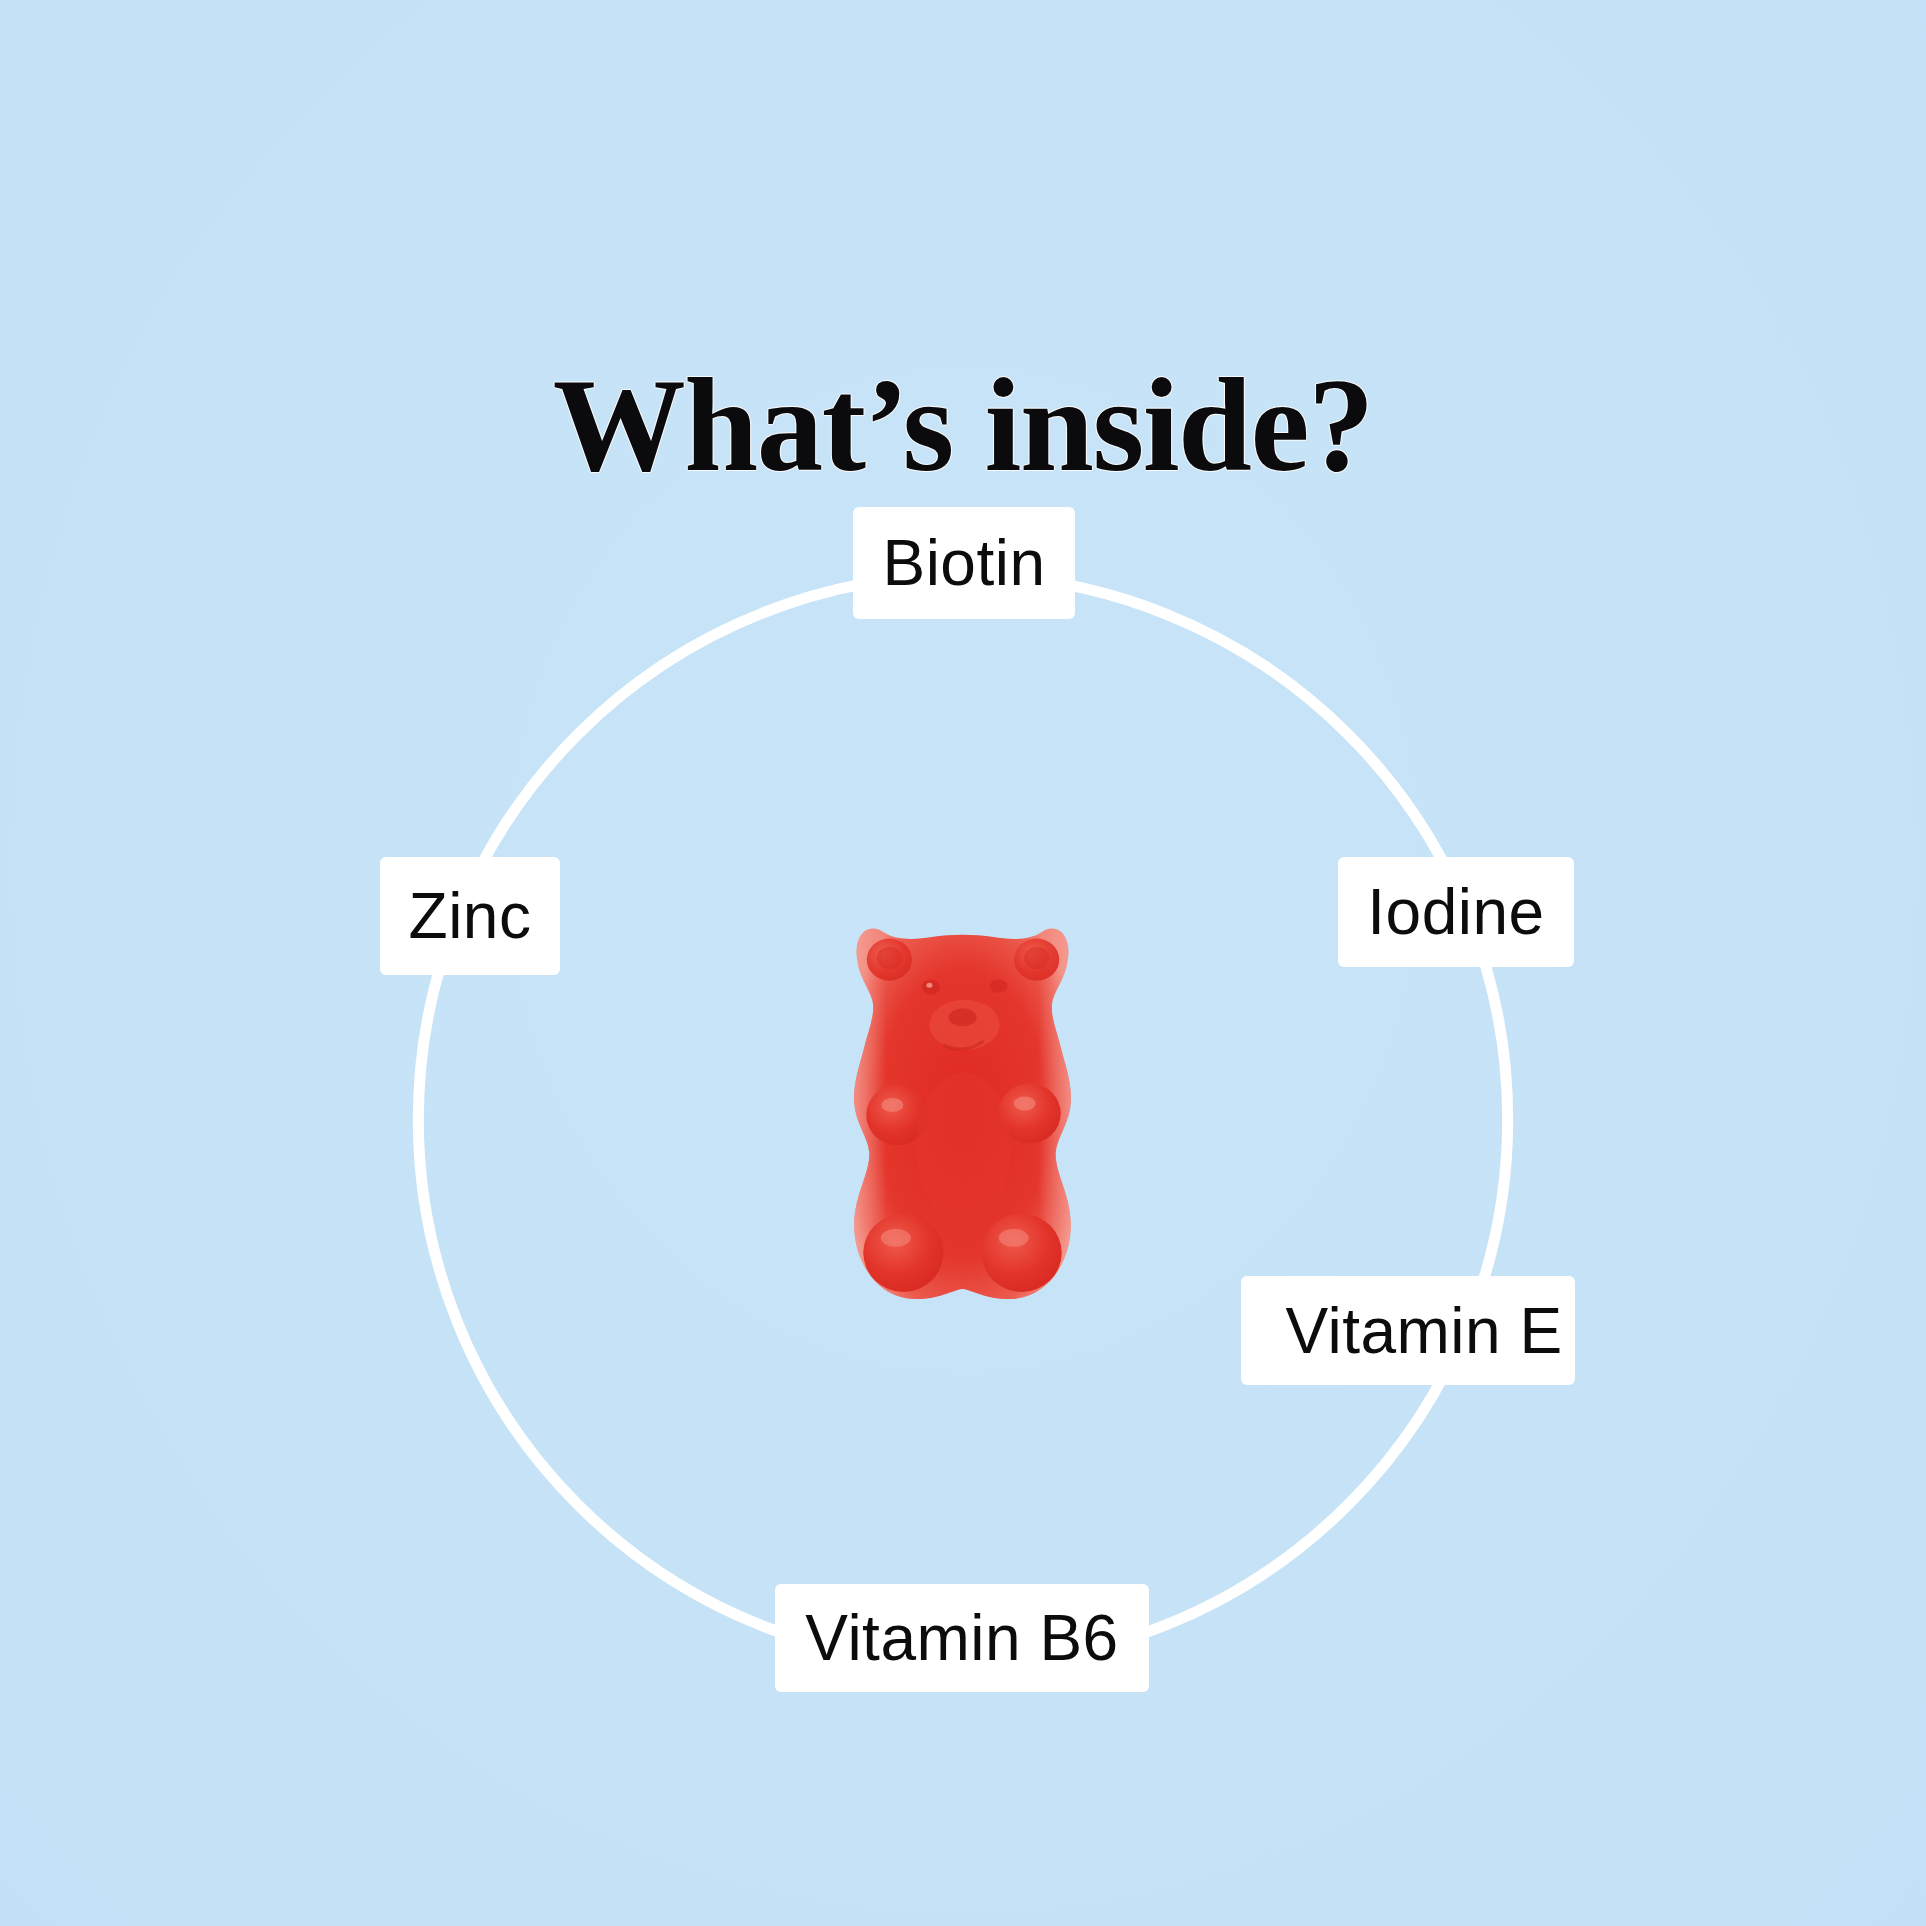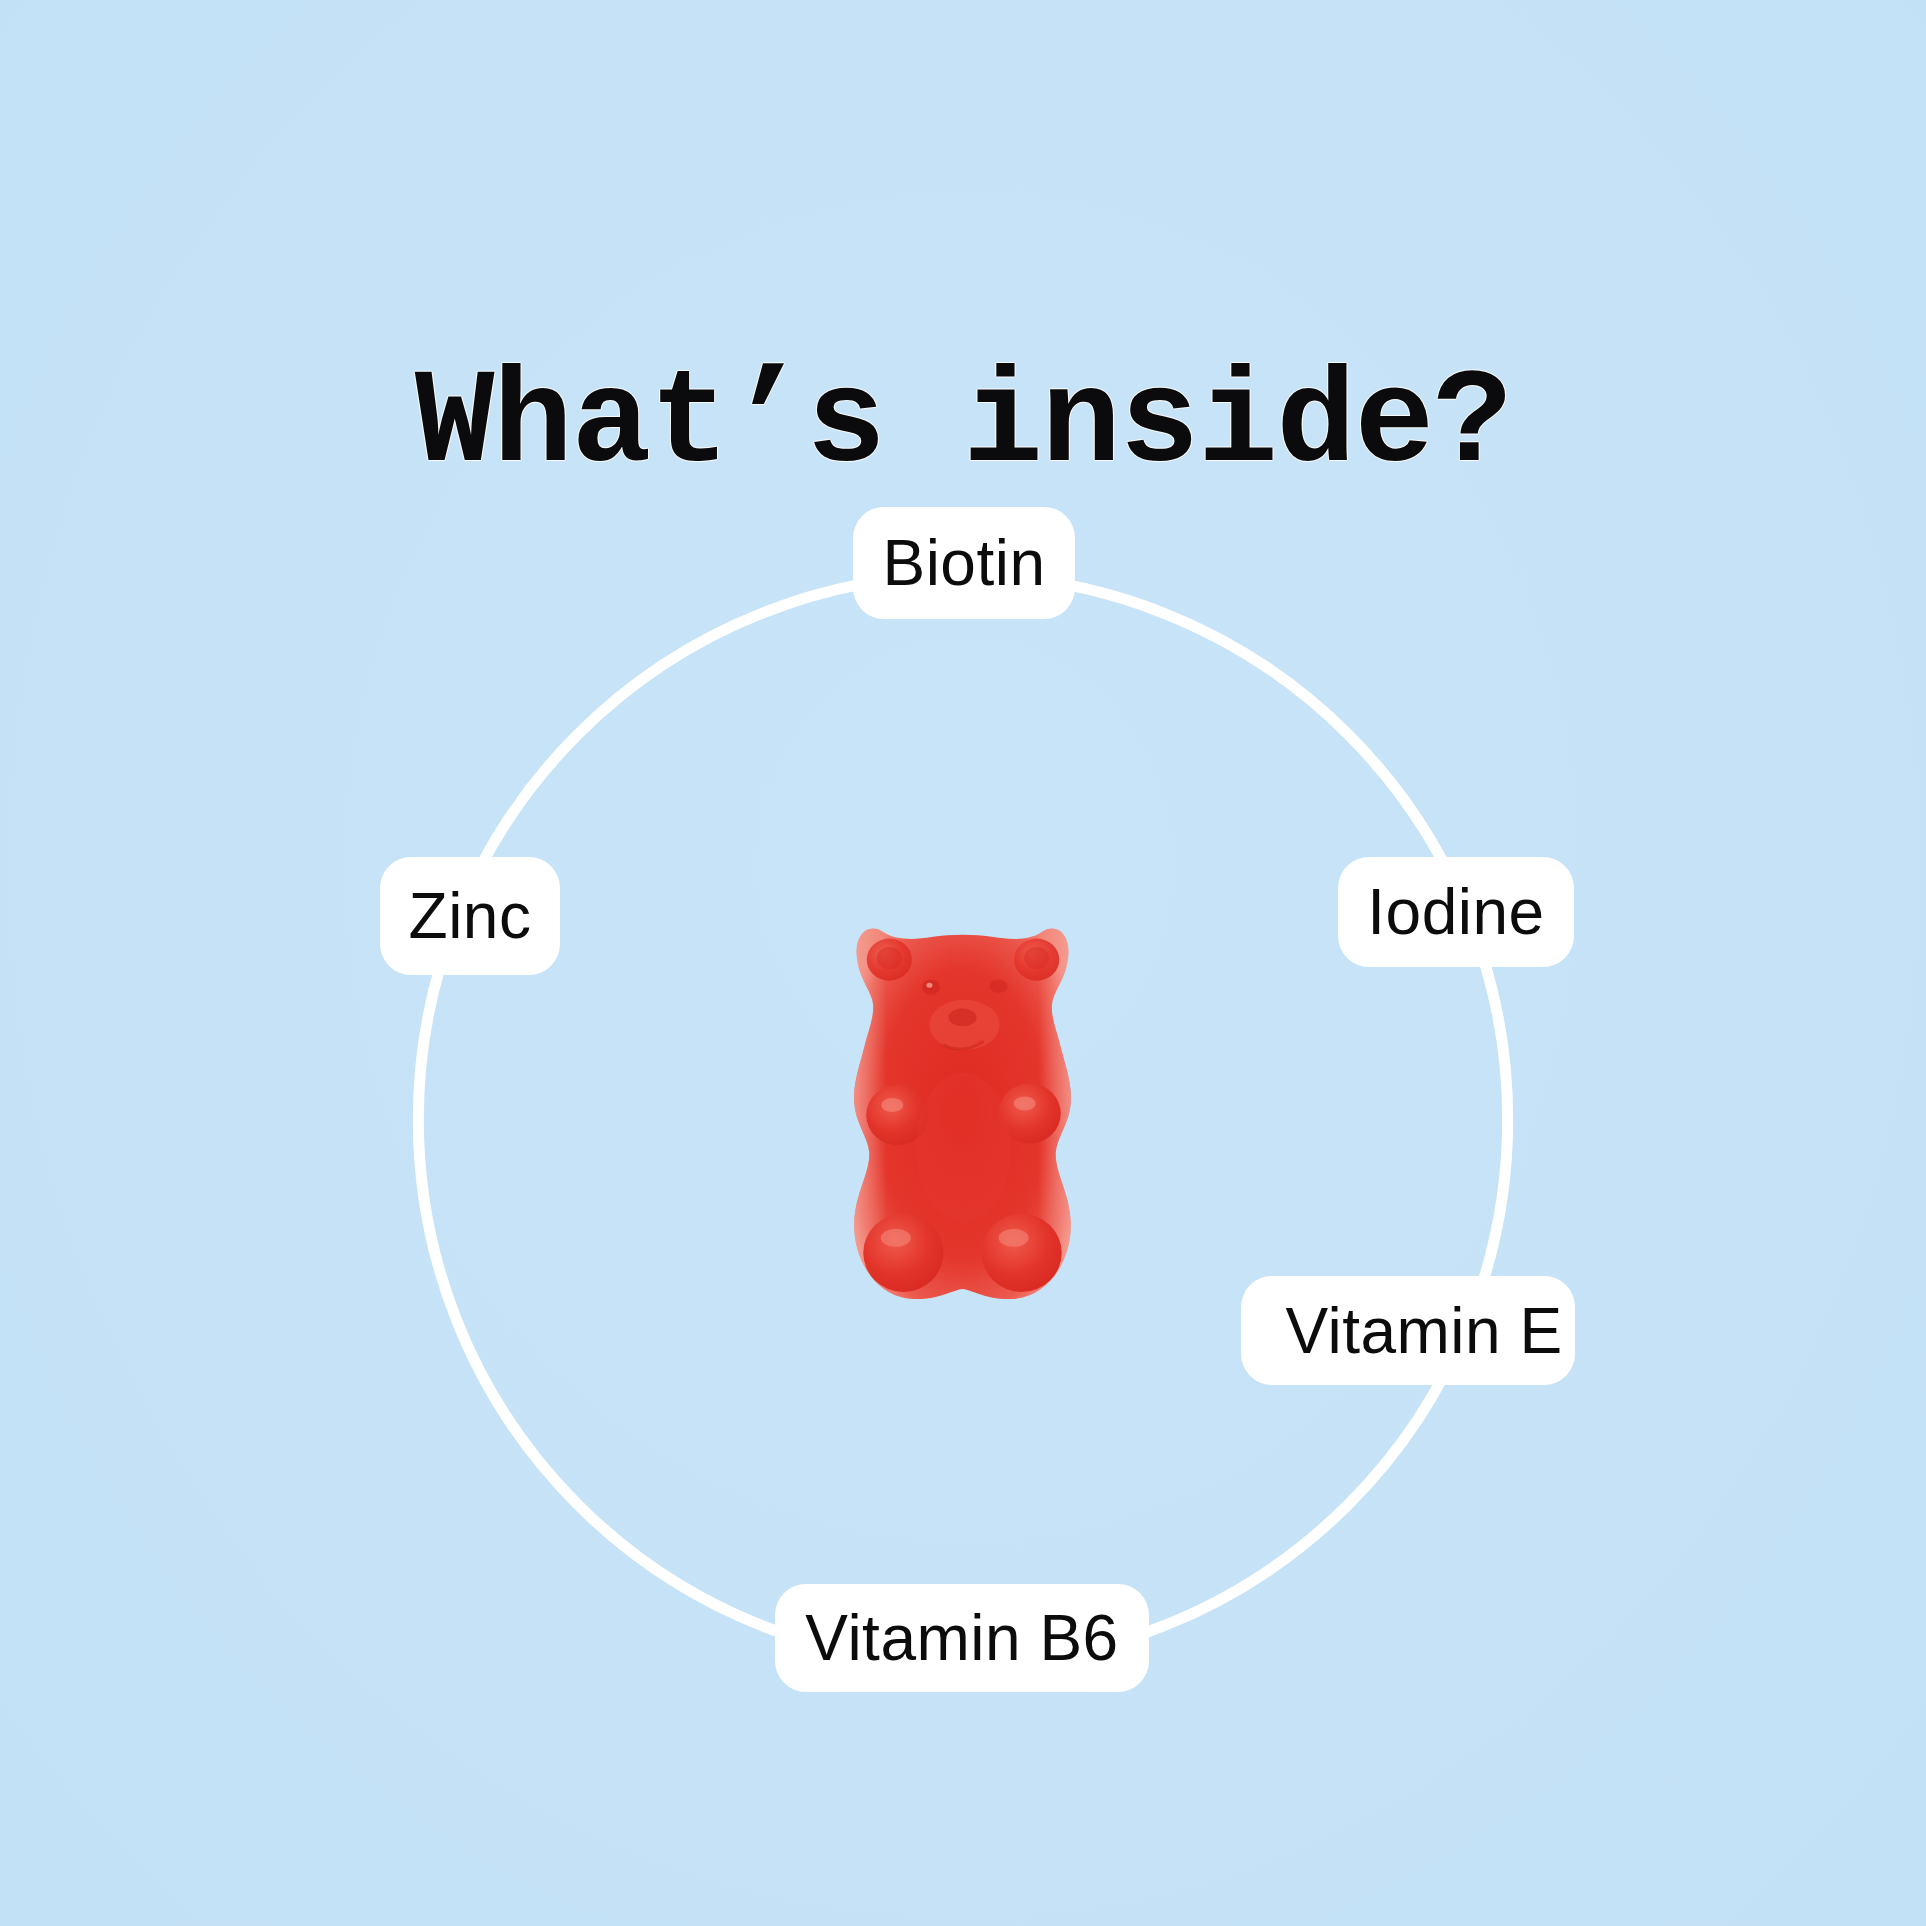--- a/index.html
+++ b/index.html
@@ -18,42 +18,42 @@
     left: 0; top: 0;
     width: 1926px; height: 1926px;
     background: radial-gradient(ellipse at 50% 45%, #c8e4f8 0%, #c5e2f7 60%, #c3e1f6 100%);
   }
   .title {
     position: absolute;
     left: 0;
     top: 261px;
     width: 1926px;
     text-align: center;
-    font-family: Liberation Mono, monospace;
+    font-family: Liberation Serif, serif;
     font-weight: bold;
     font-size: 133px;
     line-height: 150px;
     letter-spacing: -1.5px;
     color: #0b0b0d;
     text-shadow:
       0 0 2px #ffffff,
       1px 0 0 rgba(255,255,255,0.8),
       -1px 0 0 rgba(255,255,255,0.8),
       0 1px 0 rgba(255,255,255,0.8),
       0 -1px 0 rgba(255,255,255,0.8);
   }
   .ring {
     position: absolute;
     left: 0; top: 0;
     width: 1926px; height: 1926px;
   }
   .pill {
     position: absolute;
     background: #ffffff;
-    border-radius: 31px;
+    border-radius: 6px;
     display: flex;
     align-items: center;
     justify-content: center;
     box-sizing: border-box;
   }
   .pill-label {
     font-family: "Liberation Sans", sans-serif;
     font-size: 64px;
     line-height: 1;
     color: #0c0c0c;

